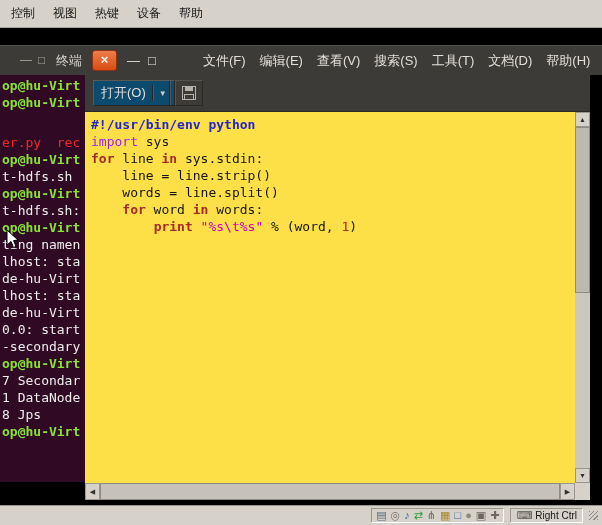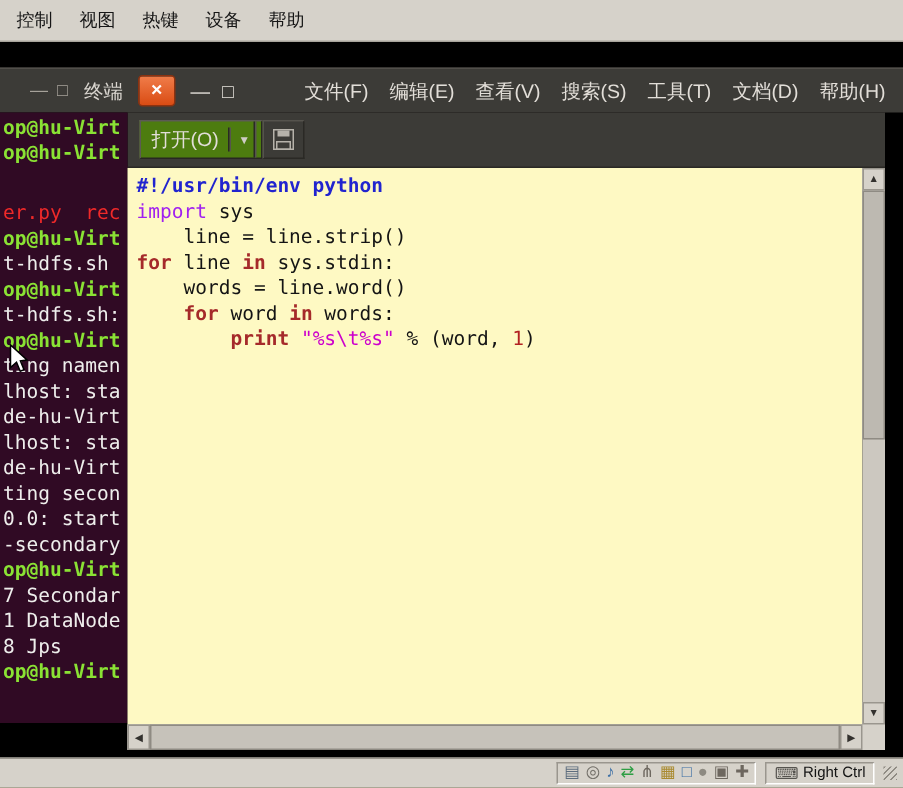--- a/index.html
+++ b/index.html
@@ -35,21 +35,21 @@
   .gedit-menubar{position:absolute;left:196px;top:0;height:29px;display:flex;align-items:center;}
   .gmenu{padding:0 7px;color:#e2ded8;font-size:13px;white-space:nowrap;cursor:default;}
   
   .toolbar{
     position:absolute;top:75px;left:85px;width:505px;height:37px;
     background:#3c3b37;border-bottom:1px solid #2a2925;box-sizing:border-box;
   }
   .open-btn{
     position:absolute;left:8px;top:5px;height:26px;box-sizing:border-box;
     display:flex;align-items:center;gap:6px;padding:0 7px;
-    background:#4d7c0f;border:1px solid;border-color:#5c5a54 #282723 #282723 #5c5a54;
+    background:#0c4a6e;border:1px solid;border-color:#5c5a54 #282723 #282723 #5c5a54;
     color:#e2ded8;font-size:13px;cursor:default;
   }
   .obsep{width:1px;height:16px;background:#2a2925;box-shadow:1px 0 0 #56544e;}
   .caret{font-size:8px;color:#cfccc6;}
   .tbsep{position:absolute;left:84px;top:6px;width:1px;height:24px;background:#2a2925;box-shadow:1px 0 0 #56544e;}
   .save-btn{
     position:absolute;left:90px;top:5px;width:28px;height:26px;box-sizing:border-box;
     border:1px solid;border-color:#55534d #2a2925 #2a2925 #55534d;
     display:flex;align-items:center;justify-content:center;
   }
@@ -61,21 +61,21 @@
     font-family:"DejaVu Sans Mono","Liberation Mono",monospace;
     font-size:13px;line-height:17px;
   }
   .tline{white-space:pre;}
   .c-green{color:#8ae234;font-weight:bold;}
   .c-white{color:#eeeeec;}
   .c-red{color:#ef2929;margin-top:23px;}
   
   .editor{
     position:absolute;top:112px;left:85px;width:490px;height:371px;
-    background:#fef9c3;overflow:hidden;
+    background:#fde047;overflow:hidden;
   }
   .code{padding:4px 0 0 6px;font-family:"DejaVu Sans Mono","Liberation Mono",monospace;font-size:13px;line-height:17px;}
   .cline{white-space:pre;}
   .tok-shebang{color:#2124cf;font-weight:bold;}
   .tok-import{color:#a020f0;}
   .tok-kw{color:#a52a2a;font-weight:bold;}
   .tok-str{color:#cc00cc;}
   .tok-num{color:#b22222;}
   .tok-plain{color:#141414;}
   
@@ -167,38 +167,37 @@
       <div class="tline c-green">op@hu-Virt</div>
       <div class="tline c-white">t-hdfs.sh</div>
       <div class="tline c-green">op@hu-Virt</div>
       <div class="tline c-white">t-hdfs.sh:</div>
       <div class="tline c-green">op@hu-Virt</div>
       <div class="tline c-white">ting namen</div>
       <div class="tline c-white">lhost: sta</div>
       <div class="tline c-white">de-hu-Virt</div>
       <div class="tline c-white">lhost: sta</div>
       <div class="tline c-white">de-hu-Virt</div>
-      <div class="tline c-white">ting secon</div>
       <div class="tline c-white">0.0: start</div>
       <div class="tline c-white">-secondary</div>
       <div class="tline c-green">op@hu-Virt</div>
       <div class="tline c-white">7 Secondar</div>
       <div class="tline c-white">1 DataNode</div>
       <div class="tline c-white">8 Jps</div>
       <div class="tline c-green">op@hu-Virt</div>
     </div>
 </div>
 
 <div class="editor">
   <div class="code">
       <div class="cline"><span class="tok-shebang">#!/usr/bin/env python</span></div>
       <div class="cline"><span class="tok-import">import</span><span class="tok-plain"> sys</span></div>
+      <div class="cline"><span class="tok-kw">for</span><span class="tok-plain"> line </span><span class="tok-kw">in</span><span class="tok-plain"> sys.stdin:</span></div>
       <div class="cline"><span class="tok-plain">    line = line.strip()</span></div>
-      <div class="cline"><span class="tok-kw">for</span><span class="tok-plain"> line </span><span class="tok-kw">in</span><span class="tok-plain"> sys.stdin:</span></div>
-      <div class="cline"><span class="tok-plain">    words = line.word()</span></div>
+      <div class="cline"><span class="tok-plain">    words = line.split()</span></div>
       <div class="cline"><span class="tok-plain">    </span><span class="tok-kw">for</span><span class="tok-plain"> word </span><span class="tok-kw">in</span><span class="tok-plain"> words:</span></div>
       <div class="cline"><span class="tok-plain">        </span><span class="tok-kw">print</span><span class="tok-plain"> </span><span class="tok-str">"%s\t%s"</span><span class="tok-plain"> % (word, </span><span class="tok-num">1</span><span class="tok-plain">)</span></div>
     </div>
 </div>
 
 <div class="vscroll">
   <div class="sbtn sb-up">
       <span>▲</span>
     </div>
   <div class="vthumb"></div>

